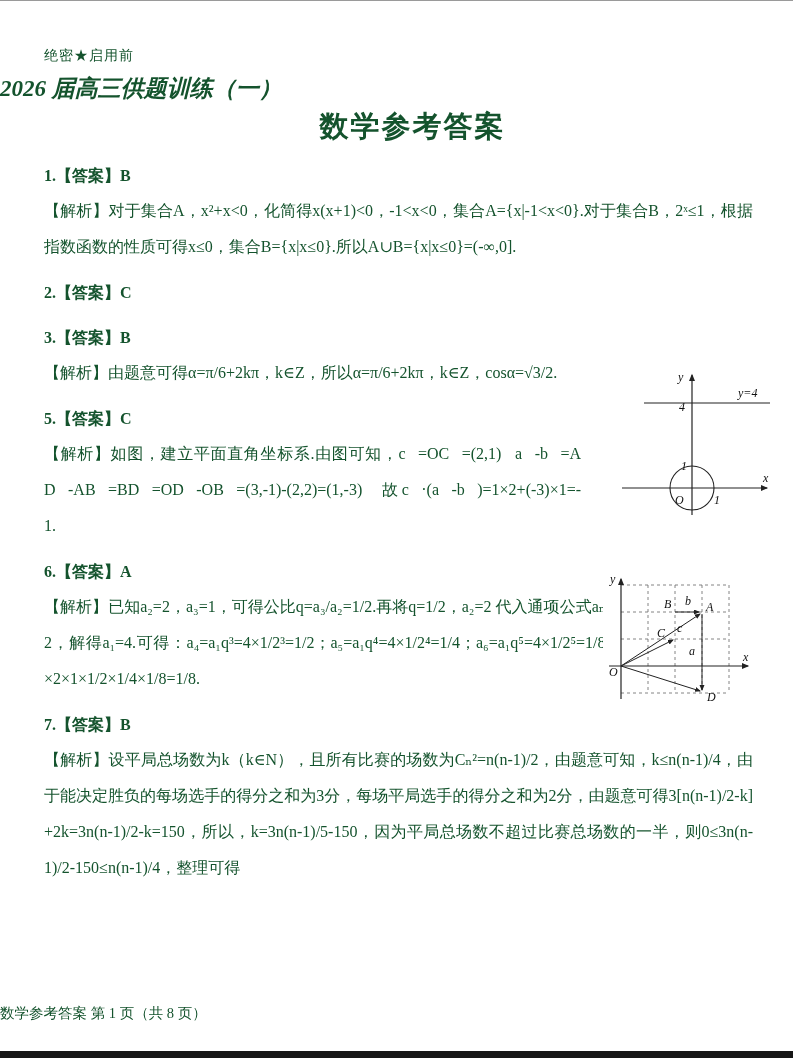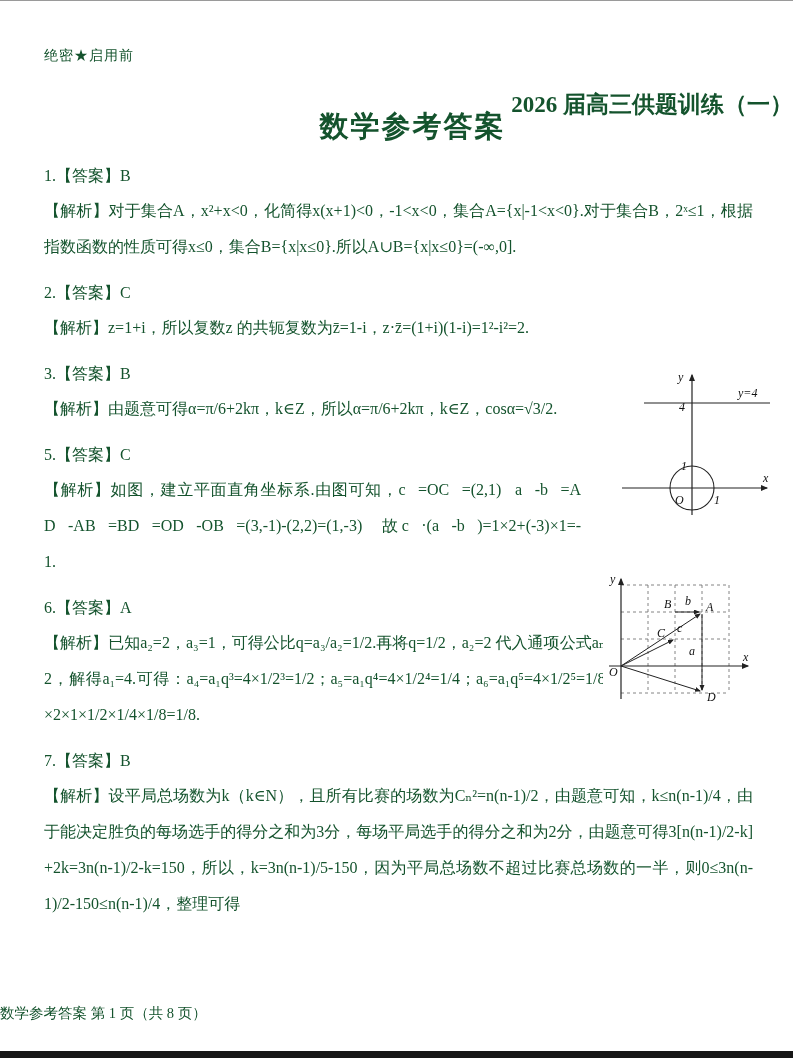--- a/index.html
+++ b/index.html
@@ -16,48 +16,49 @@
   }
   .classification {
     position: absolute;
     top: 46px;
     left: 44px;
     font-size: 14px;
     letter-spacing: 1px;
   }
   .title {
     position: absolute;
-    top: 88px;
+    top: 72px;
     left: 0;
     width: 100%;
     margin: 0;
-    text-align: right;
+    text-align: left;
     font-size: 23px;
     font-weight: bold;
+    font-style: italic;
   }
   .subtitle {
     position: absolute;
     top: 106px;
     left: 16px;
     width: 100%;
     margin: 0;
     text-align: center;
     font-size: 29px;
     font-weight: bold;
     letter-spacing: 2px;
   }
   .content {
     position: absolute;
     top: 158px;
     left: 44px;
     width: 709px;
     font-size: 16px;
   }
   .problem { margin-bottom: 11px; }
-  .answer { line-height: 34px; }
+  .answer { line-height: 34px; font-weight: bold; }
   .analysis {
     margin: 0;
     line-height: 36px;
     text-align: justify;
     word-break: break-all;
   }
   .analysis.narrow { margin-right: 172px; }
   .figure {
     position: absolute;
     background: #fff;
@@ -98,21 +99,20 @@
 
   <div class="content">
 
     <section class="problem">
       <div class="answer">1.【答案】B</div>
       <p class="analysis">【解析】对于集合A，x²+x&lt;0，化简得x(x+1)&lt;0，-1&lt;x&lt;0，集合A={x|-1&lt;x&lt;0}.对于集合B，2ˣ≤1，根据指数函数的性质可得x≤0，集合B={x|x≤0}.所以A∪B={x|x≤0}=(-∞,0].</p>
     </section>
 
     <section class="problem">
       <div class="answer">2.【答案】C</div>
-      <p class="analysis">【解析】z=1+i，所以复数z 的共轭复数为z̄=1-i，z·z̄=(1+i)(1-i)=1²-i²=2.</p>
     </section>
 
     <section class="problem">
       <div class="answer">3.【答案】B</div>
       <p class="analysis narrow">【解析】由题意可得α=π/6+2kπ，k∈Z，所以α=π/6+2kπ，k∈Z，cosα=√3/2.</p>
     </section>
 
 
     <section class="problem">
       <div class="answer">5.【答案】C</div>

